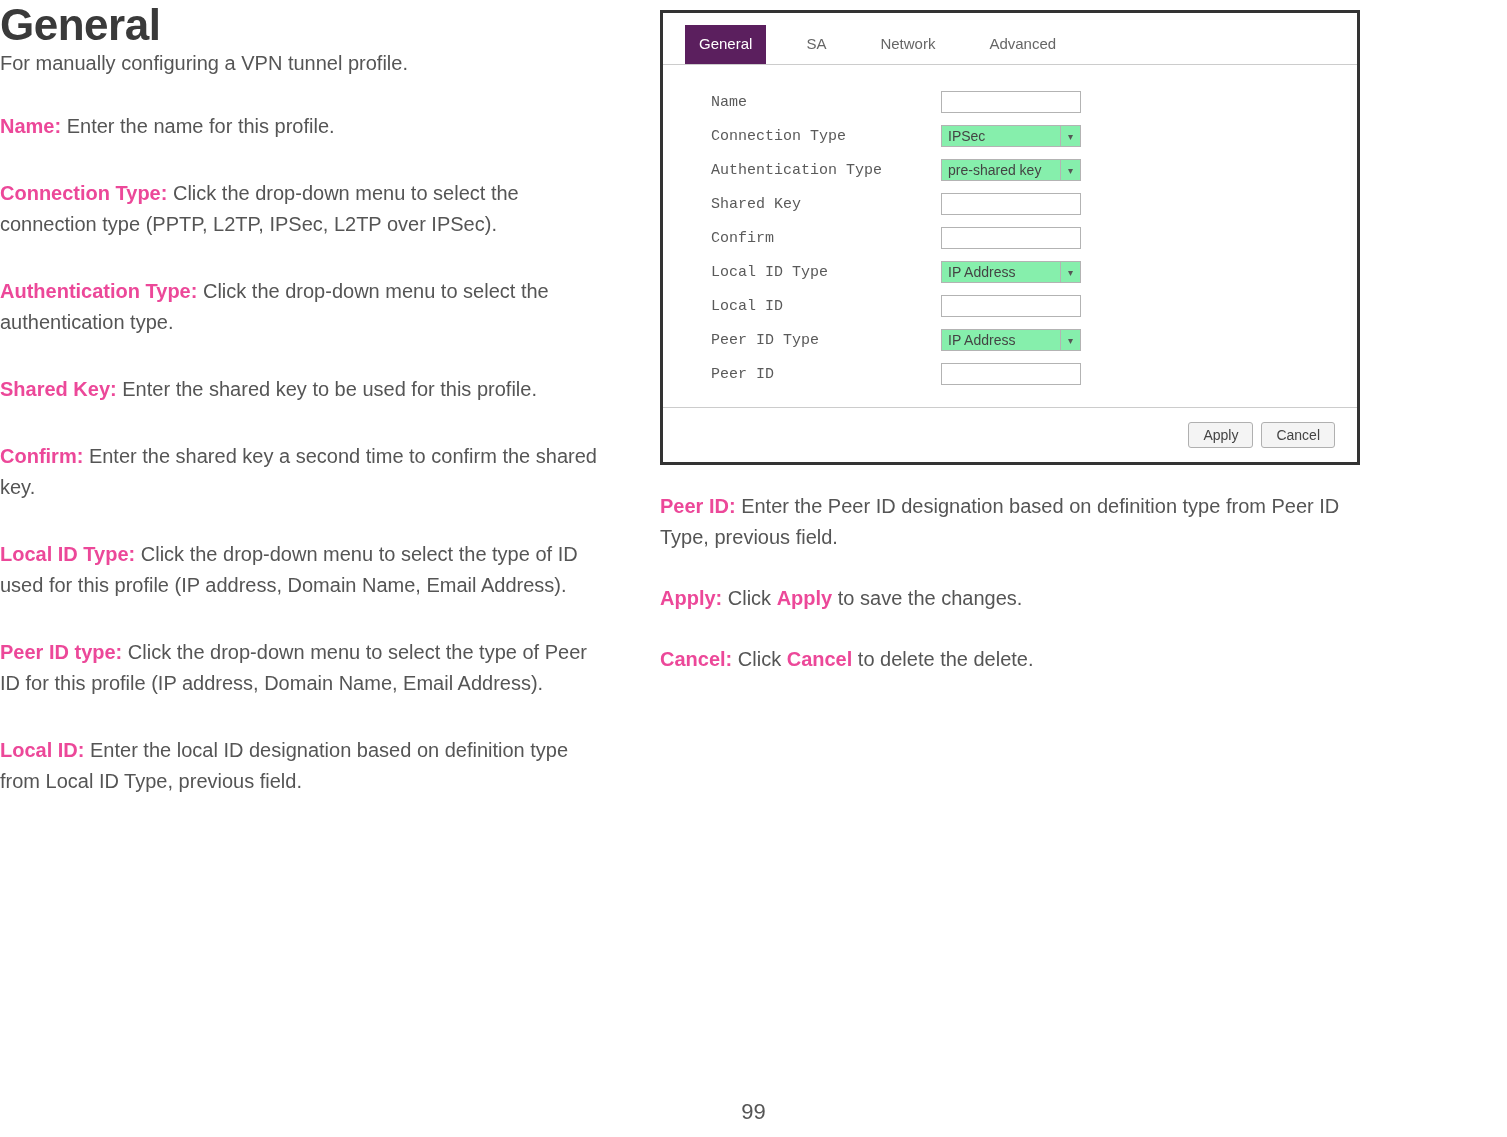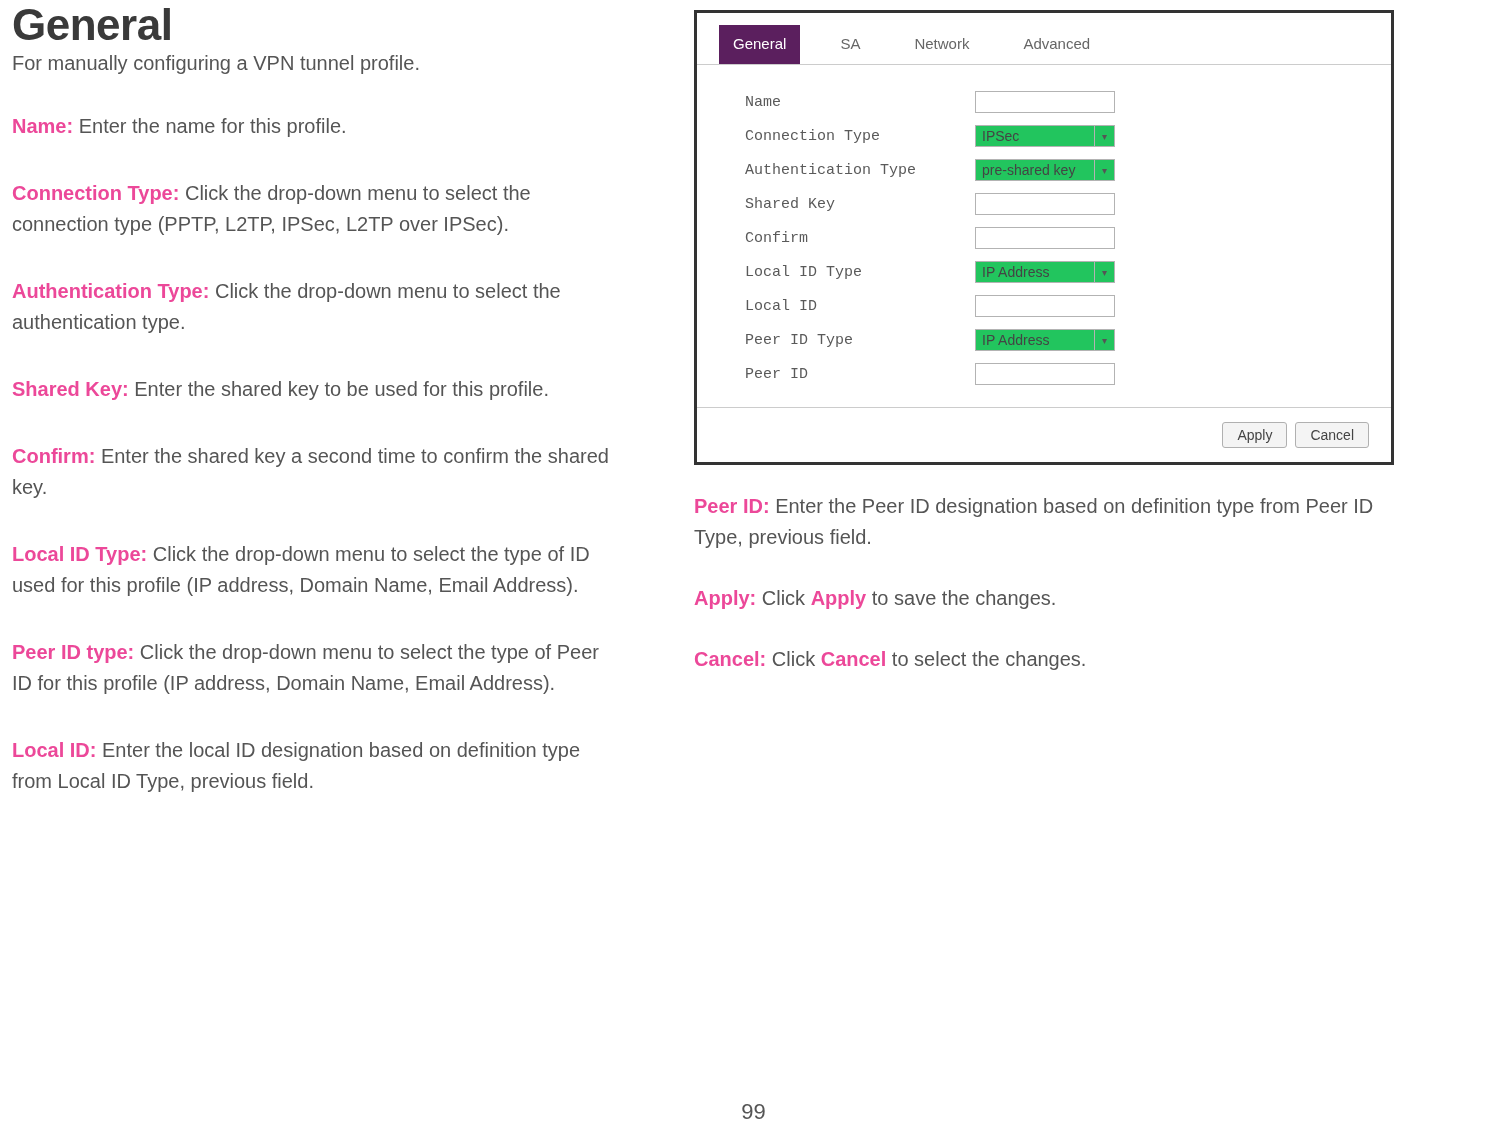--- a/index.html
+++ b/index.html
@@ -8,22 +8,22 @@
   font-size: 20px;
   color: #444;
   background: #fff;
   width: 1507px;
   height: 1137px;
   padding: 0;
   position: relative;
 }
 .page {
   display: flex;
-  gap: 70px;
-  padding: 0 12px;
+  gap: 48px;
+  padding: 0 0;
 }
 .col-left { width: 612px; }
 .col-right { width: 710px; padding-top: 10px; }
 h1 {
   font-size: 44px;
   font-weight: 700;
   color: #3a3a3a;
   letter-spacing: -0.5px;
   margin-bottom: 2px;
 }
@@ -79,21 +79,21 @@
   background: #fff;
   padding: 0 4px;
   font-size: 14px;
 }
 .select-box {
   display: inline-flex;
   align-items: center;
   width: 140px;
   height: 22px;
   border: 1px solid #b3b3b3;
-  background: #22c55e;
+  background: #86efac;
   font-size: 14px;
   color: #444;
   padding-left: 6px;
   position: relative;
 }
 .select-box .sel-arrow {
   position: absolute;
   right: 0;
   top: 0;
   width: 20px;
@@ -223,19 +223,19 @@
     </div>
 
     <div class="right-text">
       <div class="field-block">
         <b>Peer ID:</b><span> Enter the Peer ID designation based on definition type from Peer ID Type, previous field.</span>
       </div>
       <div class="field-block">
         <b>Apply:</b><span> Click </span><b>Apply</b><span> to save the changes.</span>
       </div>
       <div class="field-block">
-        <b>Cancel:</b><span> Click </span><b>Cancel</b><span> to select the changes.</span>
+        <b>Cancel:</b><span> Click </span><b>Cancel</b><span> to delete the delete.</span>
       </div>
     </div>
   </div>
 </div>
 
 <div class="page-num">99</div>
 
 </body></html>

